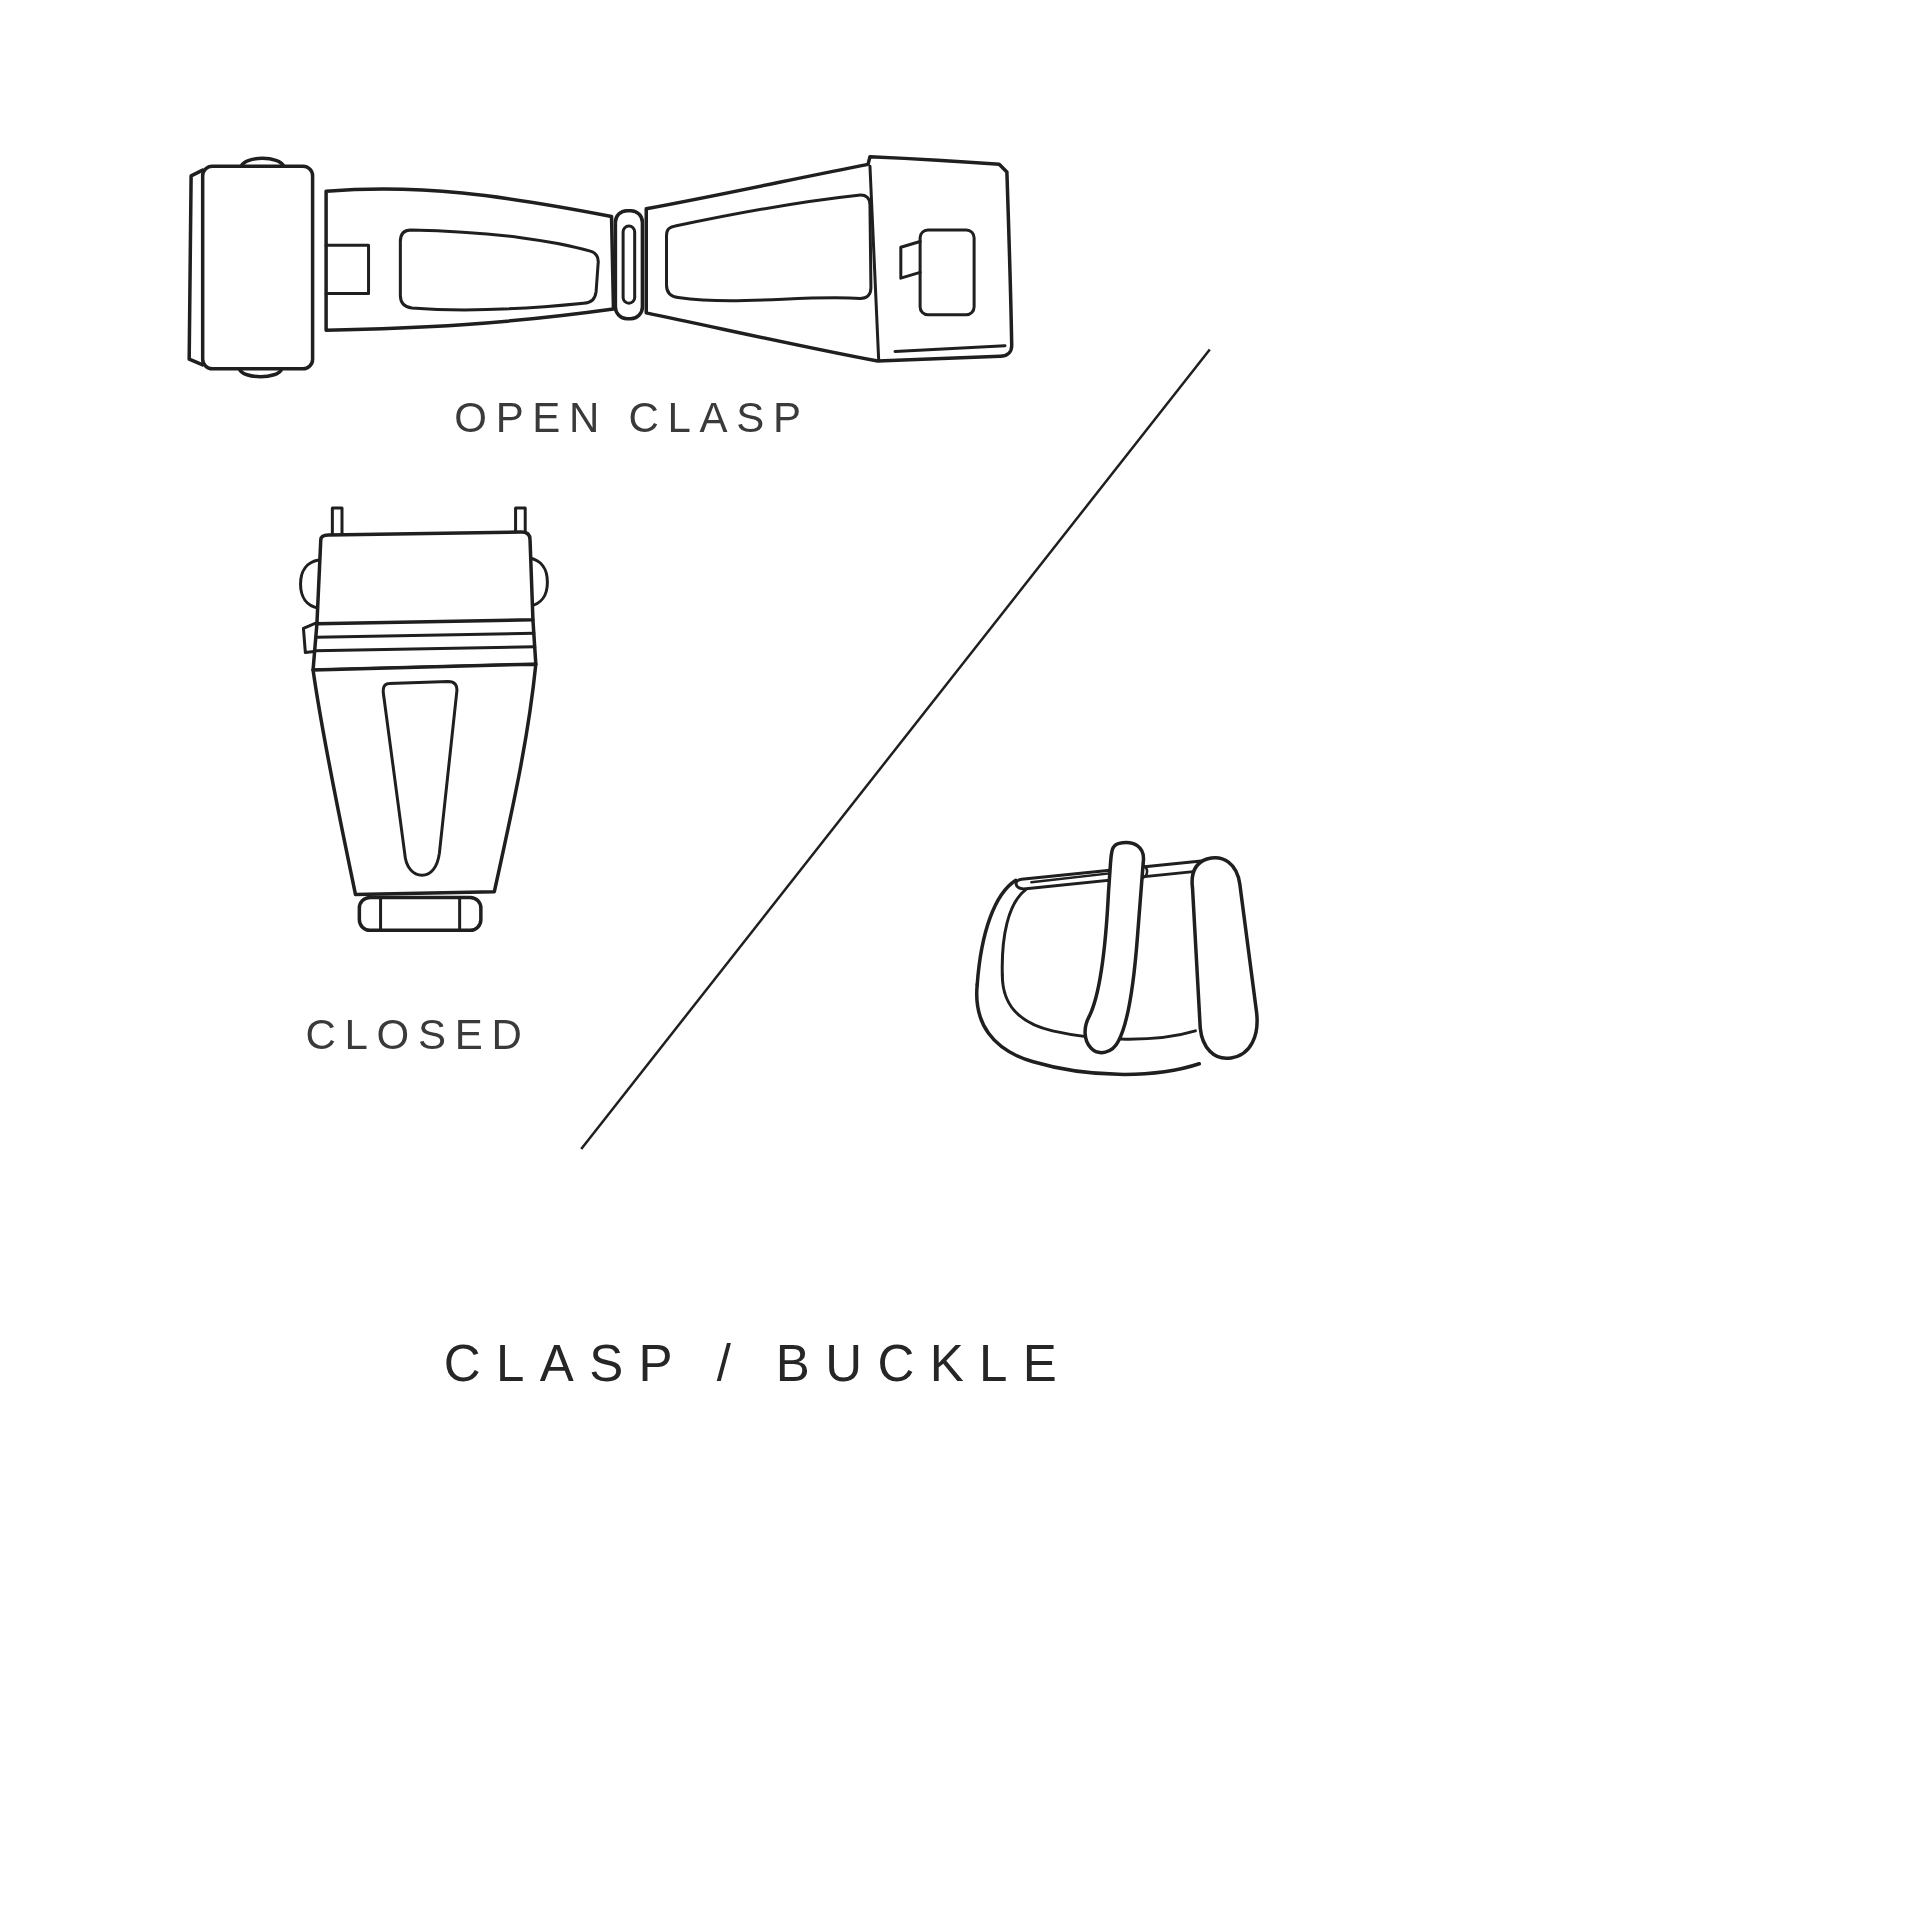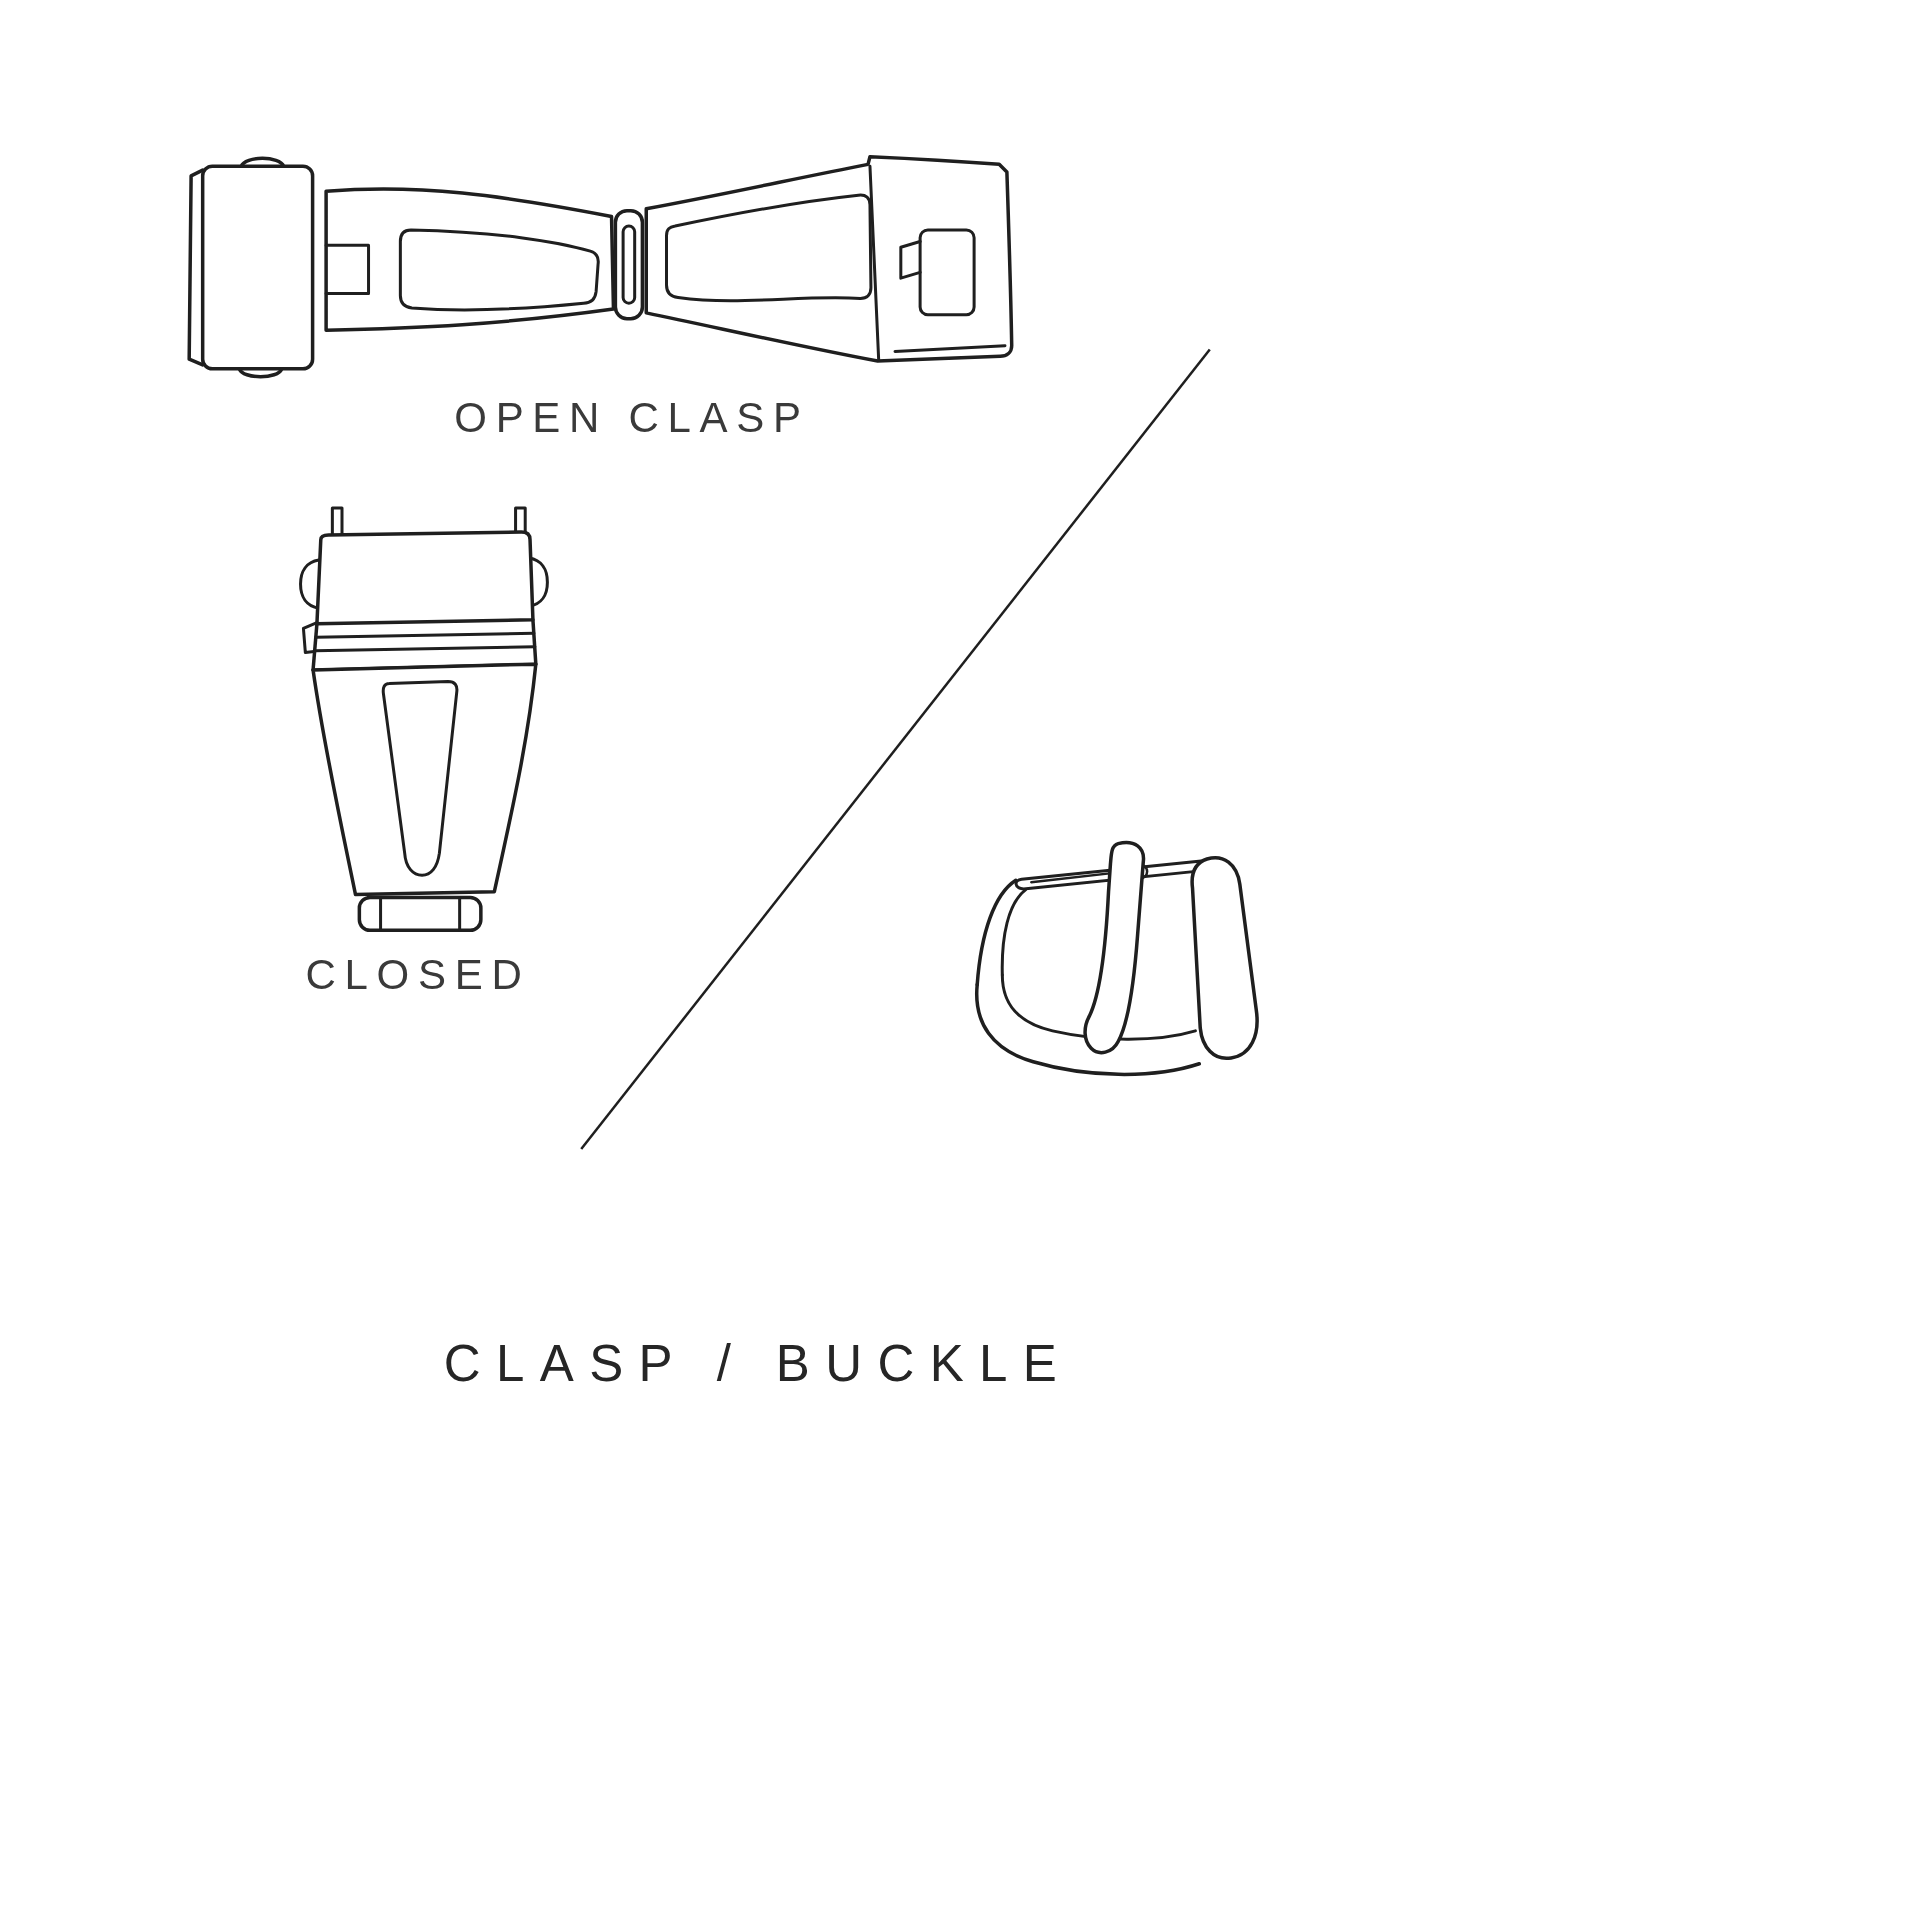--- a/index.html
+++ b/index.html
@@ -26,21 +26,21 @@
   .caption {
     position: absolute;
     text-align: center;
     color: #3a3a3a;
     font-size: 42px;
     letter-spacing: 8.7px;
     font-weight: 400;
     white-space: nowrap;
   }
   .caption-open { left: 294px; top: 394px; width: 676px; }
-  .caption-closed { left: 225px; top: 951px; width: 386px; }
+  .caption-closed { left: 225px; top: 1011px; width: 386px; }
   .title {
     position: absolute;
     left: 0;
     top: 1334px;
     width: 1516px;
     text-align: center;
     color: #262626;
     font-size: 51px;
     letter-spacing: 15.4px;
     font-weight: 500;

